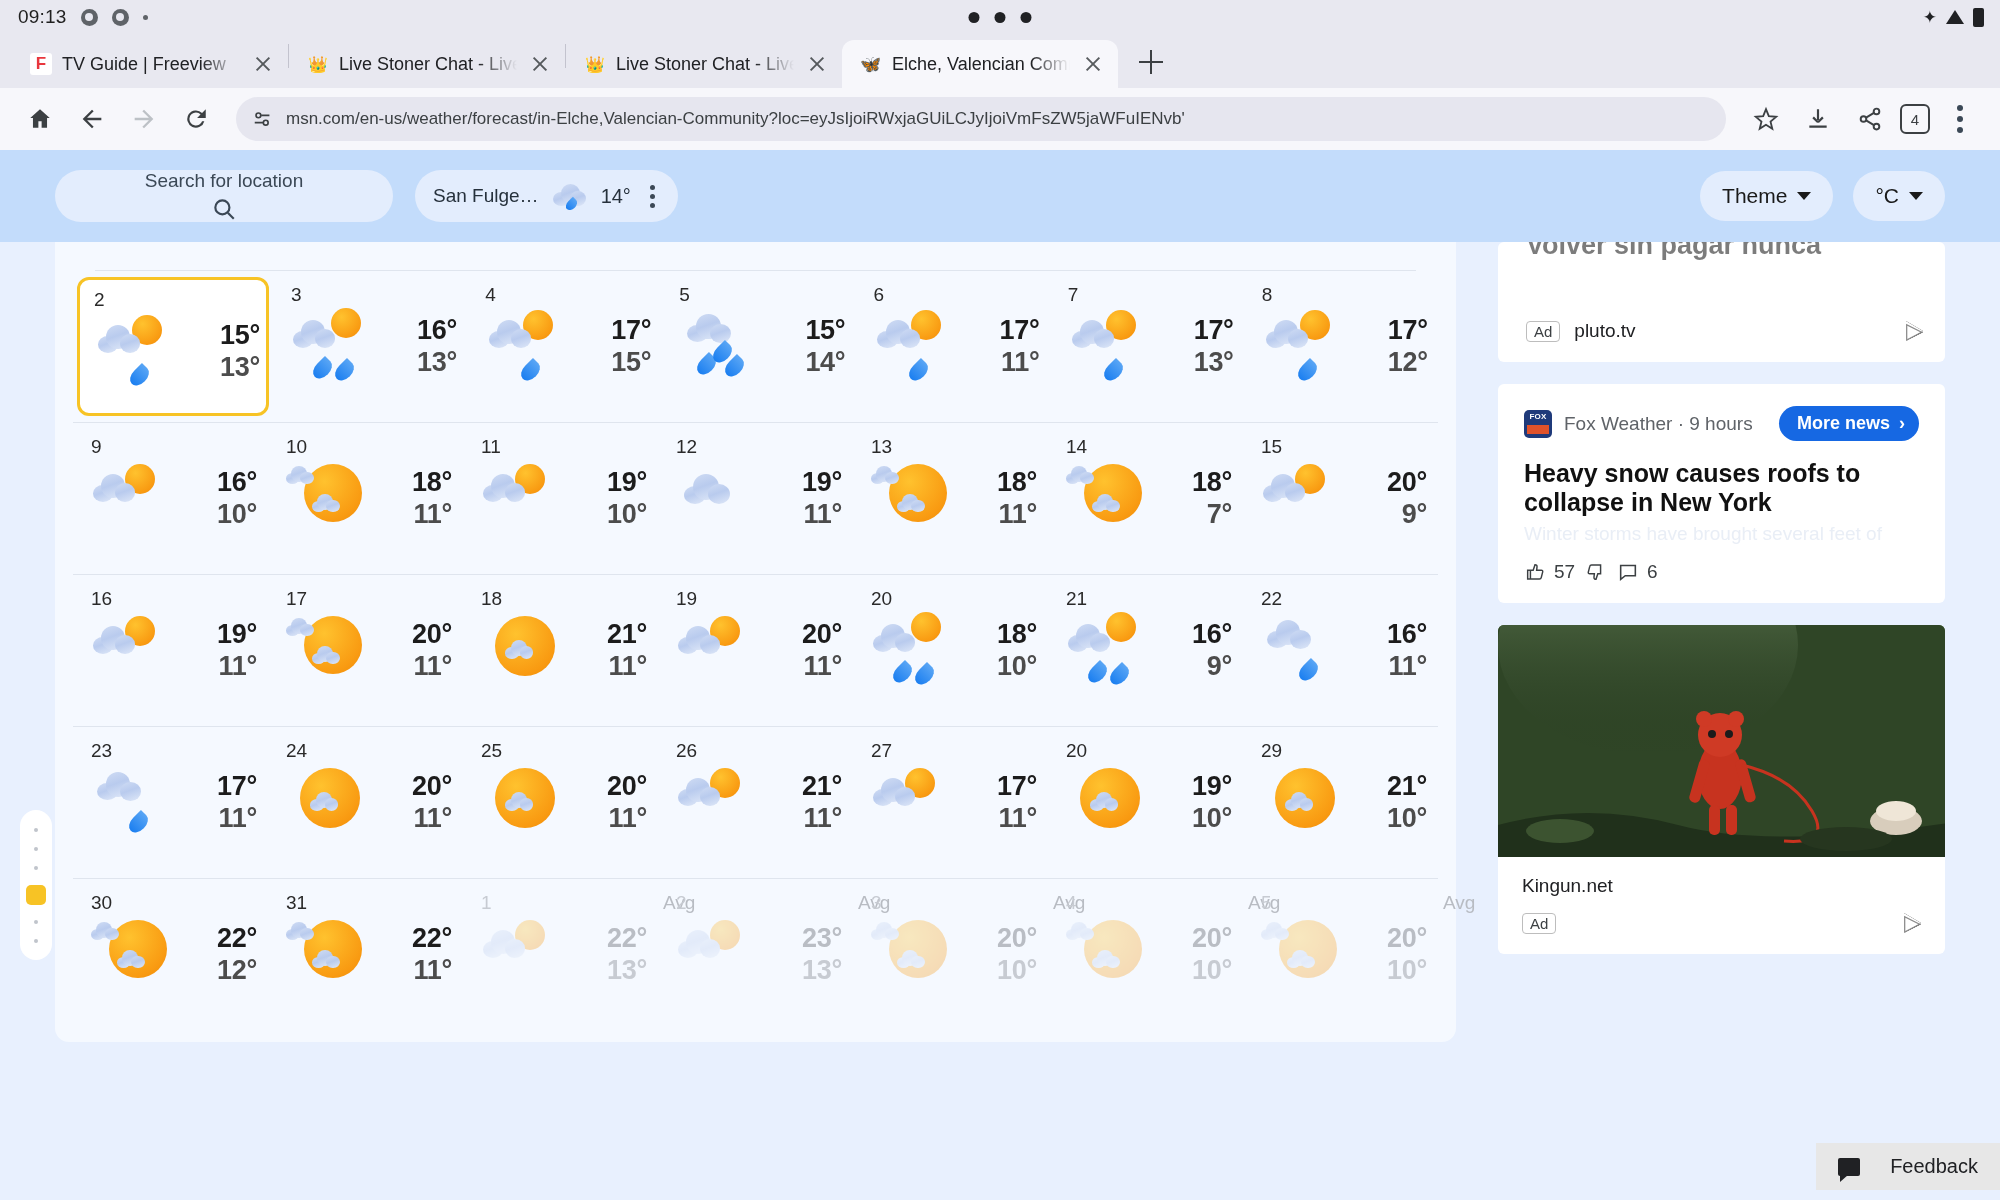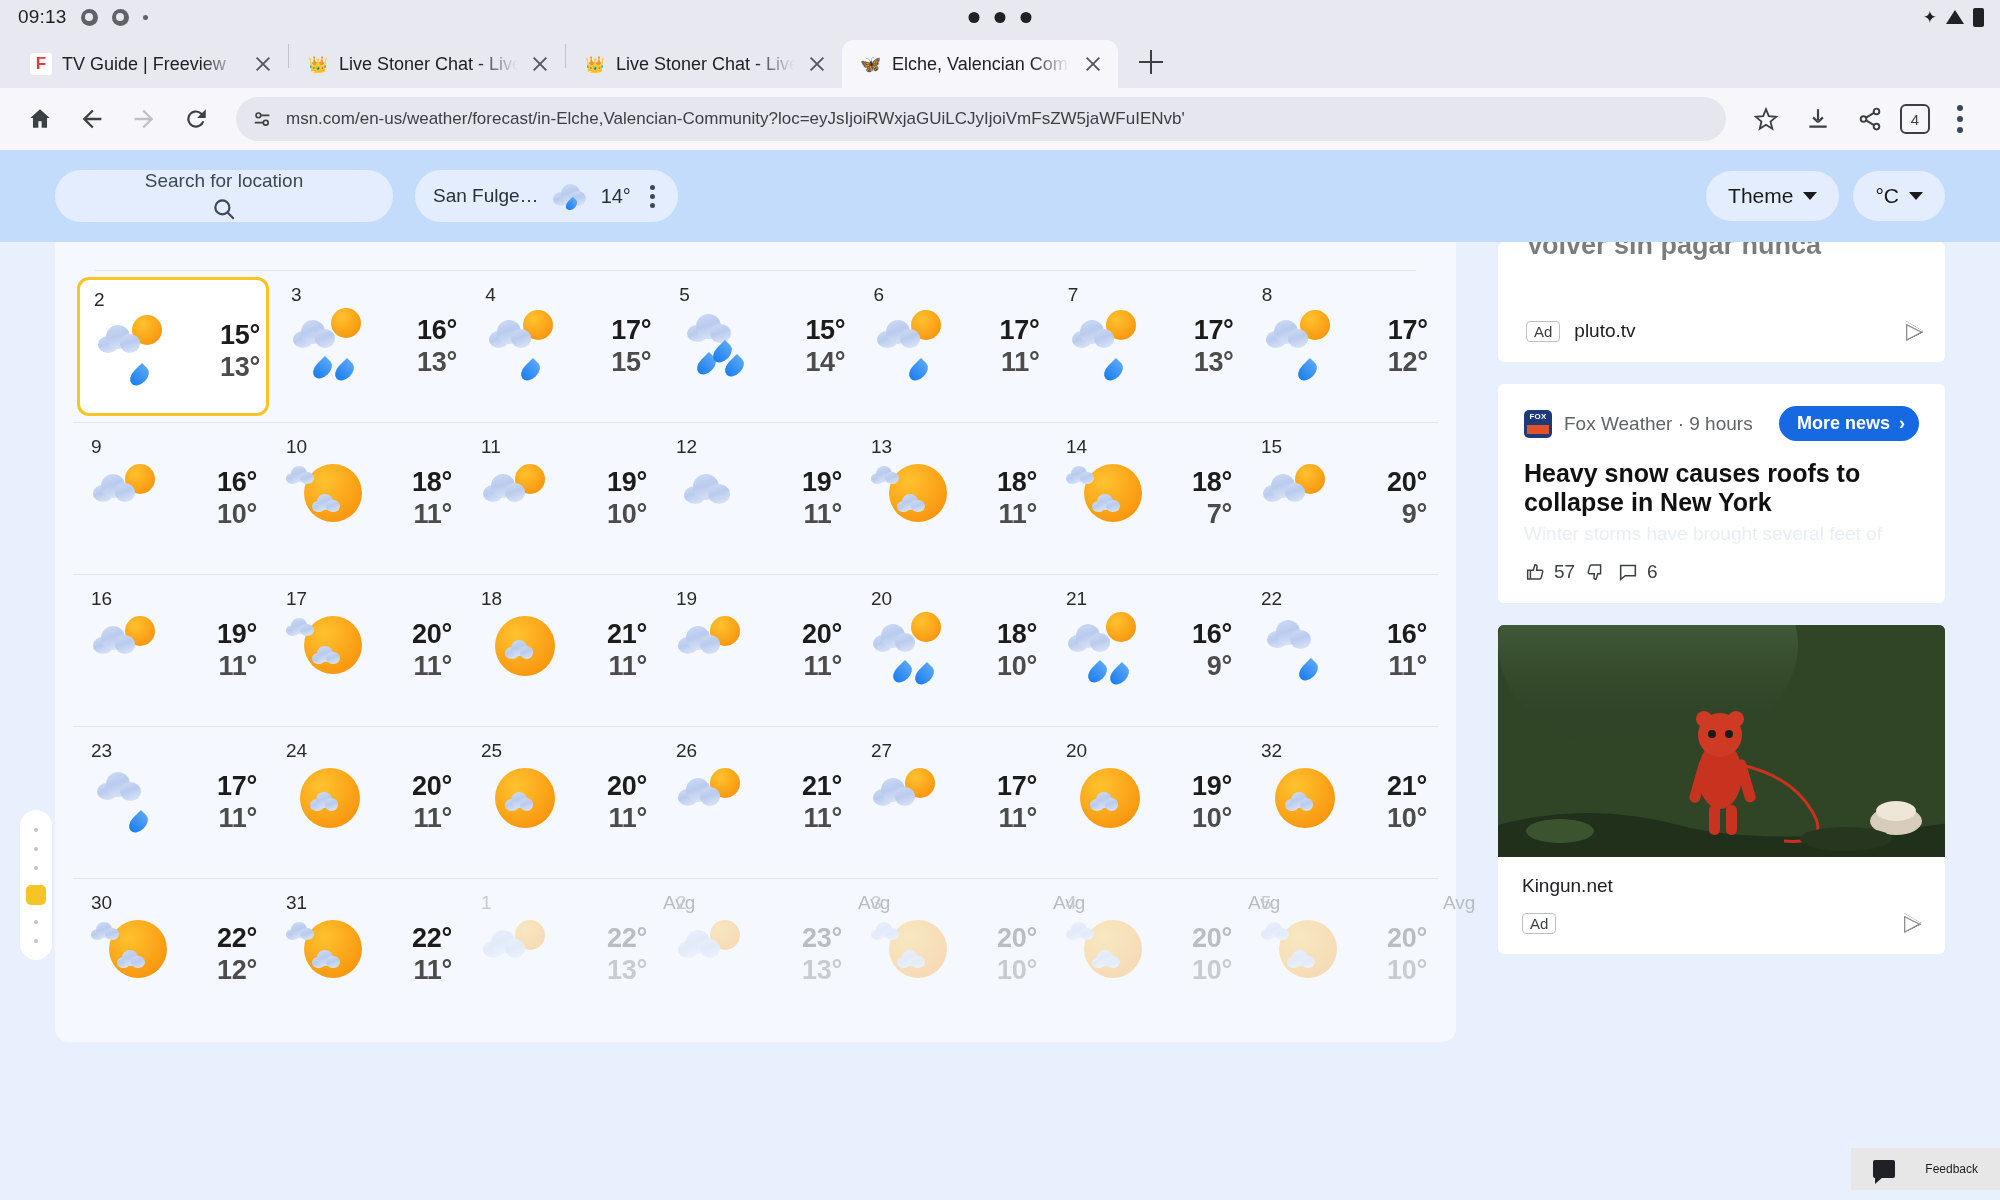--- a/index.html
+++ b/index.html
@@ -76,21 +76,21 @@
     padding: 0 55px 0 55px; gap: 22px; }
   .search-box { width: 338px; height: 52px; background: #e3edfd; border-radius: 26px;
     display:flex; align-items:center; padding: 0 20px; flex-direction: column; }
   .search-box span { flex:1; font-size: 19px; color: #3b4856; }
   .loc-chip { height: 52px; background: #e3edfd; border-radius: 26px; display: flex;
     align-items: center; gap: 14px; padding: 0 18px; }
   .loc-chip .nm { font-size: 19px; color: #26313c; }
   .loc-chip .tp { font-size: 20px; color: #26313c; }
   .kebab { display: flex; flex-direction: column; gap: 4px; padding: 0 5px;}
   .kebab i { width: 5px; height: 5px; border-radius: 50%; background: #3b4856; display:block;}
-  .hdr-right { margin-left: auto; display: flex; align-items: flex-start; gap: 14px; }
+  .hdr-right { margin-left: auto; display: flex; align-items: flex-start; gap: 20px; }
   .pill { height: 50px; background: #e3edfd; border-radius: 25px; display: flex; align-items: center;
     gap: 10px; padding: 0 22px; font-size: 21px; color: #1a1a1a; }
   .caret { width:0;height:0;border-left:7px solid transparent;border-right:7px solid transparent;
     border-top:8px solid #1a1a1a; }
 
   .content { display: flex; gap: 0; padding: 0 55px; height: 970px; }
   .cal-card { width: 1410px; background: #f5f9ff; border-radius: 0 0 14px 14px; padding: 0 18px;
     position: relative; height: 800px; }
   .cal-top-line { height: 1px; background: #dfe5ee; margin: 28px 22px 0 22px;}
 
@@ -155,21 +155,21 @@
 
   .promo { overflow: hidden; }
   .promo-img { height: 232px; position: relative; overflow:hidden;
     background: linear-gradient(180deg, #5f7a4a 0%, #314a2a 55%, #1d2e1a 100%); }
   .promo-body { padding: 18px 24px 20px 24px; }
   .promo-site { font-size: 19px; color: #202124; }
   .promo-h { font-size: 25px; font-weight: 700; color: #111; line-height: 1.18; margin-top: 12px; }
   .promo-foot { display:flex; align-items:center; margin-top: 16px; }
 
   .feedback { position: absolute; right: 0; bottom: 22px; background: #e7e7e7;
-    padding: 12px 22px; display:flex; align-items:center; gap: 30px; font-size: 12px; color:#202124;}
+    padding: 12px 22px; display:flex; align-items:center; gap: 30px; font-size: 20px; color:#202124;}
   .fb-ic { width: 22px; height: 18px; background: #202124; border-radius: 2px; position: relative;}
   .fb-ic::after{content:"";position:absolute;left:2px;bottom:-6px;border-top:7px solid #202124;
     border-right:8px solid transparent;}
 
   
   .side-rail { position: absolute; left: 20px; top: 660px; width: 32px; height: 150px;
     background: #fff; border-radius: 16px; display:flex; flex-direction:column; align-items:center;
     justify-content: space-around; padding: 10px 0;}
   .side-rail i { width: 4px; height: 4px; border-radius: 50%; background: #c0c4cb; display:block;}
   .side-rail .on { width: 20px; height: 20px; border-radius: 5px; background: #f7c325; }
@@ -829,21 +829,21 @@
     <span class="b3" style="left:14.879999999999999px;top:6.2px;width:13.64px;height:12.4px"></span>
   </span>
                 </span>
          <span class="temps">
            <span class="t-hi">19°</span>
            <span class="t-lo">10°</span>
          </span>
        </div>
             </div>
             <div class="cell">
-              <div class="dnum">32</div>
+              <div class="dnum">29</div>
               <div class="cell-body">
          <span class="wicon">
                   <span class="sun" style="left:14px;top:4px;width:60px;height:60px"></span>
                   <span class="cl" style="left:24px;top:28px;width:28.52px;height:18.6px;">
     <span class="b1" style="left:0;top:7.4399999999999995px;width:13.64px;height:11.16px"></span>
     <span class="b2" style="left:5.58px;top:0;width:16.12px;height:16.12px"></span>
     <span class="b3" style="left:14.879999999999999px;top:6.2px;width:13.64px;height:12.4px"></span>
   </span>
                 </span>
          <span class="temps">

